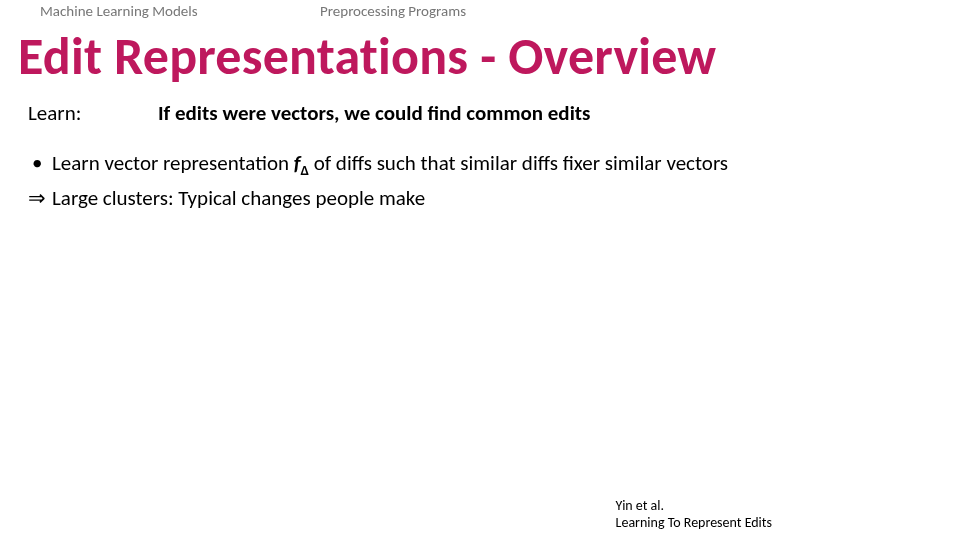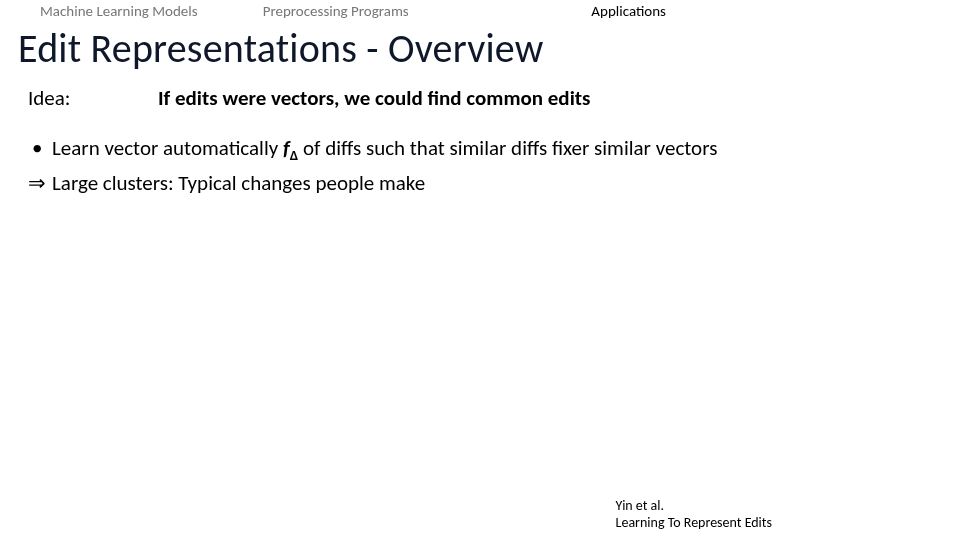--- a/index.html
+++ b/index.html
@@ -4,23 +4,23 @@
 <style>
   * { margin: 0; padding: 0; box-sizing: border-box; }
   html, body { width: 960px; height: 540px; font-family: Calibri, "Segoe UI", Arial, sans-serif; background: #fff; color: #000; }
   .slide { position: relative; width: 780px; height: 540px; }
   .tabs { display: flex; font-size: 15px; color: #777; padding-top: 2px; }
   .tab { }
   .tab-ml { width: 320px; text-align: left; padding-left: 40px; }
   .tab-pp { width: 320px; }
   .tab-app { width: 320px; text-align: center; padding-right: 40px; color: #000; }
   .title {
-    font-size: 40px;
-    font-weight: 400;
-    color: #0f172a;
+    font-size: 52px;
+    font-weight: 700;
+    color: #be185d;
     padding: 4px 0 10px 18px;
     letter-spacing: 0.2px;
   }
   .body { padding-left: 28px; font-size: 21px; line-height: 1.5; }
   .idea-row { margin-bottom: 18px; display: flex; }
   .idea-label { display: inline-block; width: 130px; }
   .idea-text { display: inline-block; font-weight: bold; }
   .bullet-list { list-style: none; padding: 0; }
   .bullet-list li { margin-bottom: 2px; position: relative; padding-left: 24px; font-size: 21px; }
   .dot::before { content: "•"; position: absolute; left: 4px; top: 0; }
@@ -37,35 +37,34 @@
   }
 </style>
 </head>
 <body>
 
 <div class="slide">
 
   <div class="tabs">
     <div class="tab tab-ml">Machine Learning Models</div>
     <div class="tab tab-pp">Preprocessing Programs</div>
-    <div class="tab tab-app">Applications</div>
   </div>
 
   <h1 class="title">Edit Representations - Overview</h1>
 
   <div class="body">
 
     <div class="idea-row">
-      <span class="idea-label">Idea:</span>
+      <span class="idea-label">Learn:</span>
       <span class="idea-text">If edits were vectors, we could find common edits</span>
     </div>
 
     <ul class="bullet-list">
       <li class="dot">
-        <span>Learn vector automatically </span><span class="math-sub"><span>f</span><sub>Δ</sub></span><span> of diffs such that similar diffs fixer similar vectors</span>
+        <span>Learn vector representation </span><span class="math-sub"><span>f</span><sub>Δ</sub></span><span> of diffs such that similar diffs fixer similar vectors</span>
       </li>
       <li class="arrow">
         <span>Large clusters: Typical changes people make</span>
       </li>
     </ul>
 
   </div>
 
   <div class="citation">
     <div>Yin et al.</div>

